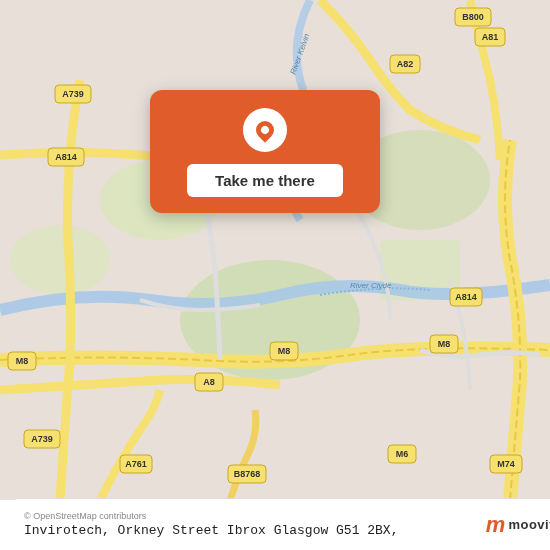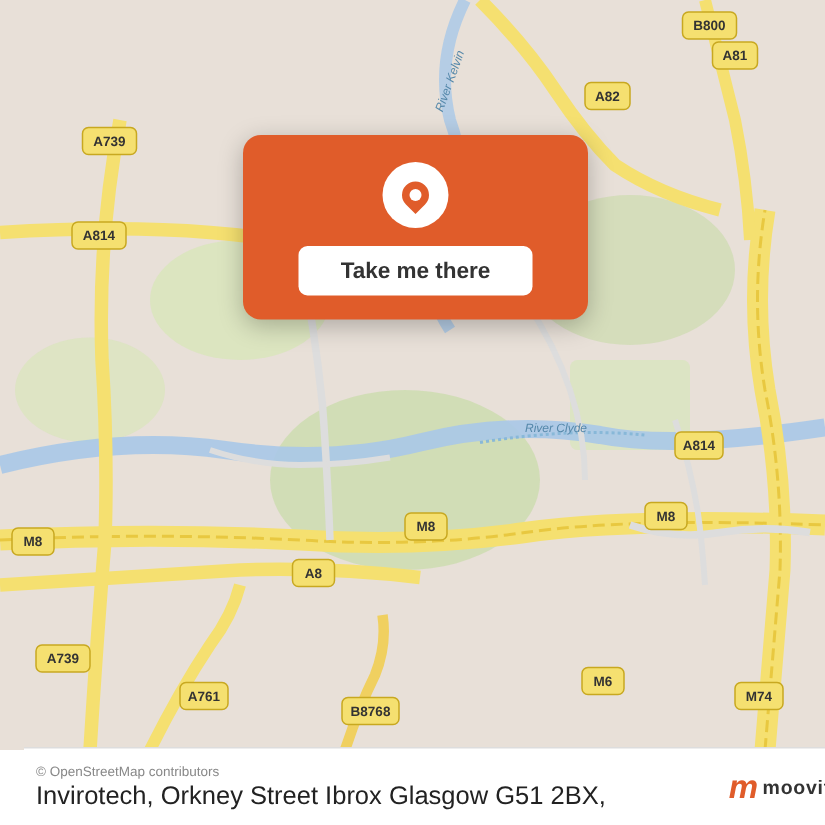--- a/index.html
+++ b/index.html
@@ -26,21 +26,21 @@
       position: absolute;
       top: 0; left: 0;
       width: 100%;
       height: 100%;
     }
 
     
     .location-card {
       position: absolute;
       top: 90px;
-      left: 162px;
+      left: 150px;
       width: 230px;
       background: #e05c2a;
       border-radius: 12px;
       display: flex;
       flex-direction: column;
       align-items: center;
       padding: 18px 20px 16px;
       box-shadow: 0 4px 16px rgba(0,0,0,0.25);
     }
 
@@ -108,23 +108,24 @@
       justify-content: center;
     }
 
     .osm-credit {
       font-size: 9px;
       color: #888;
       margin-bottom: 2px;
     }
 
     .address-text {
-      font-size: 17px;
+      font-size: 13px;
       color: #222;
       font-weight: 400;
+      font-family: Liberation Mono, monospace;
     }
 
     .moovit-logo {
       display: flex;
       align-items: center;
       gap: 3px;
     }
 
     .moovit-m {
       font-size: 22px;

